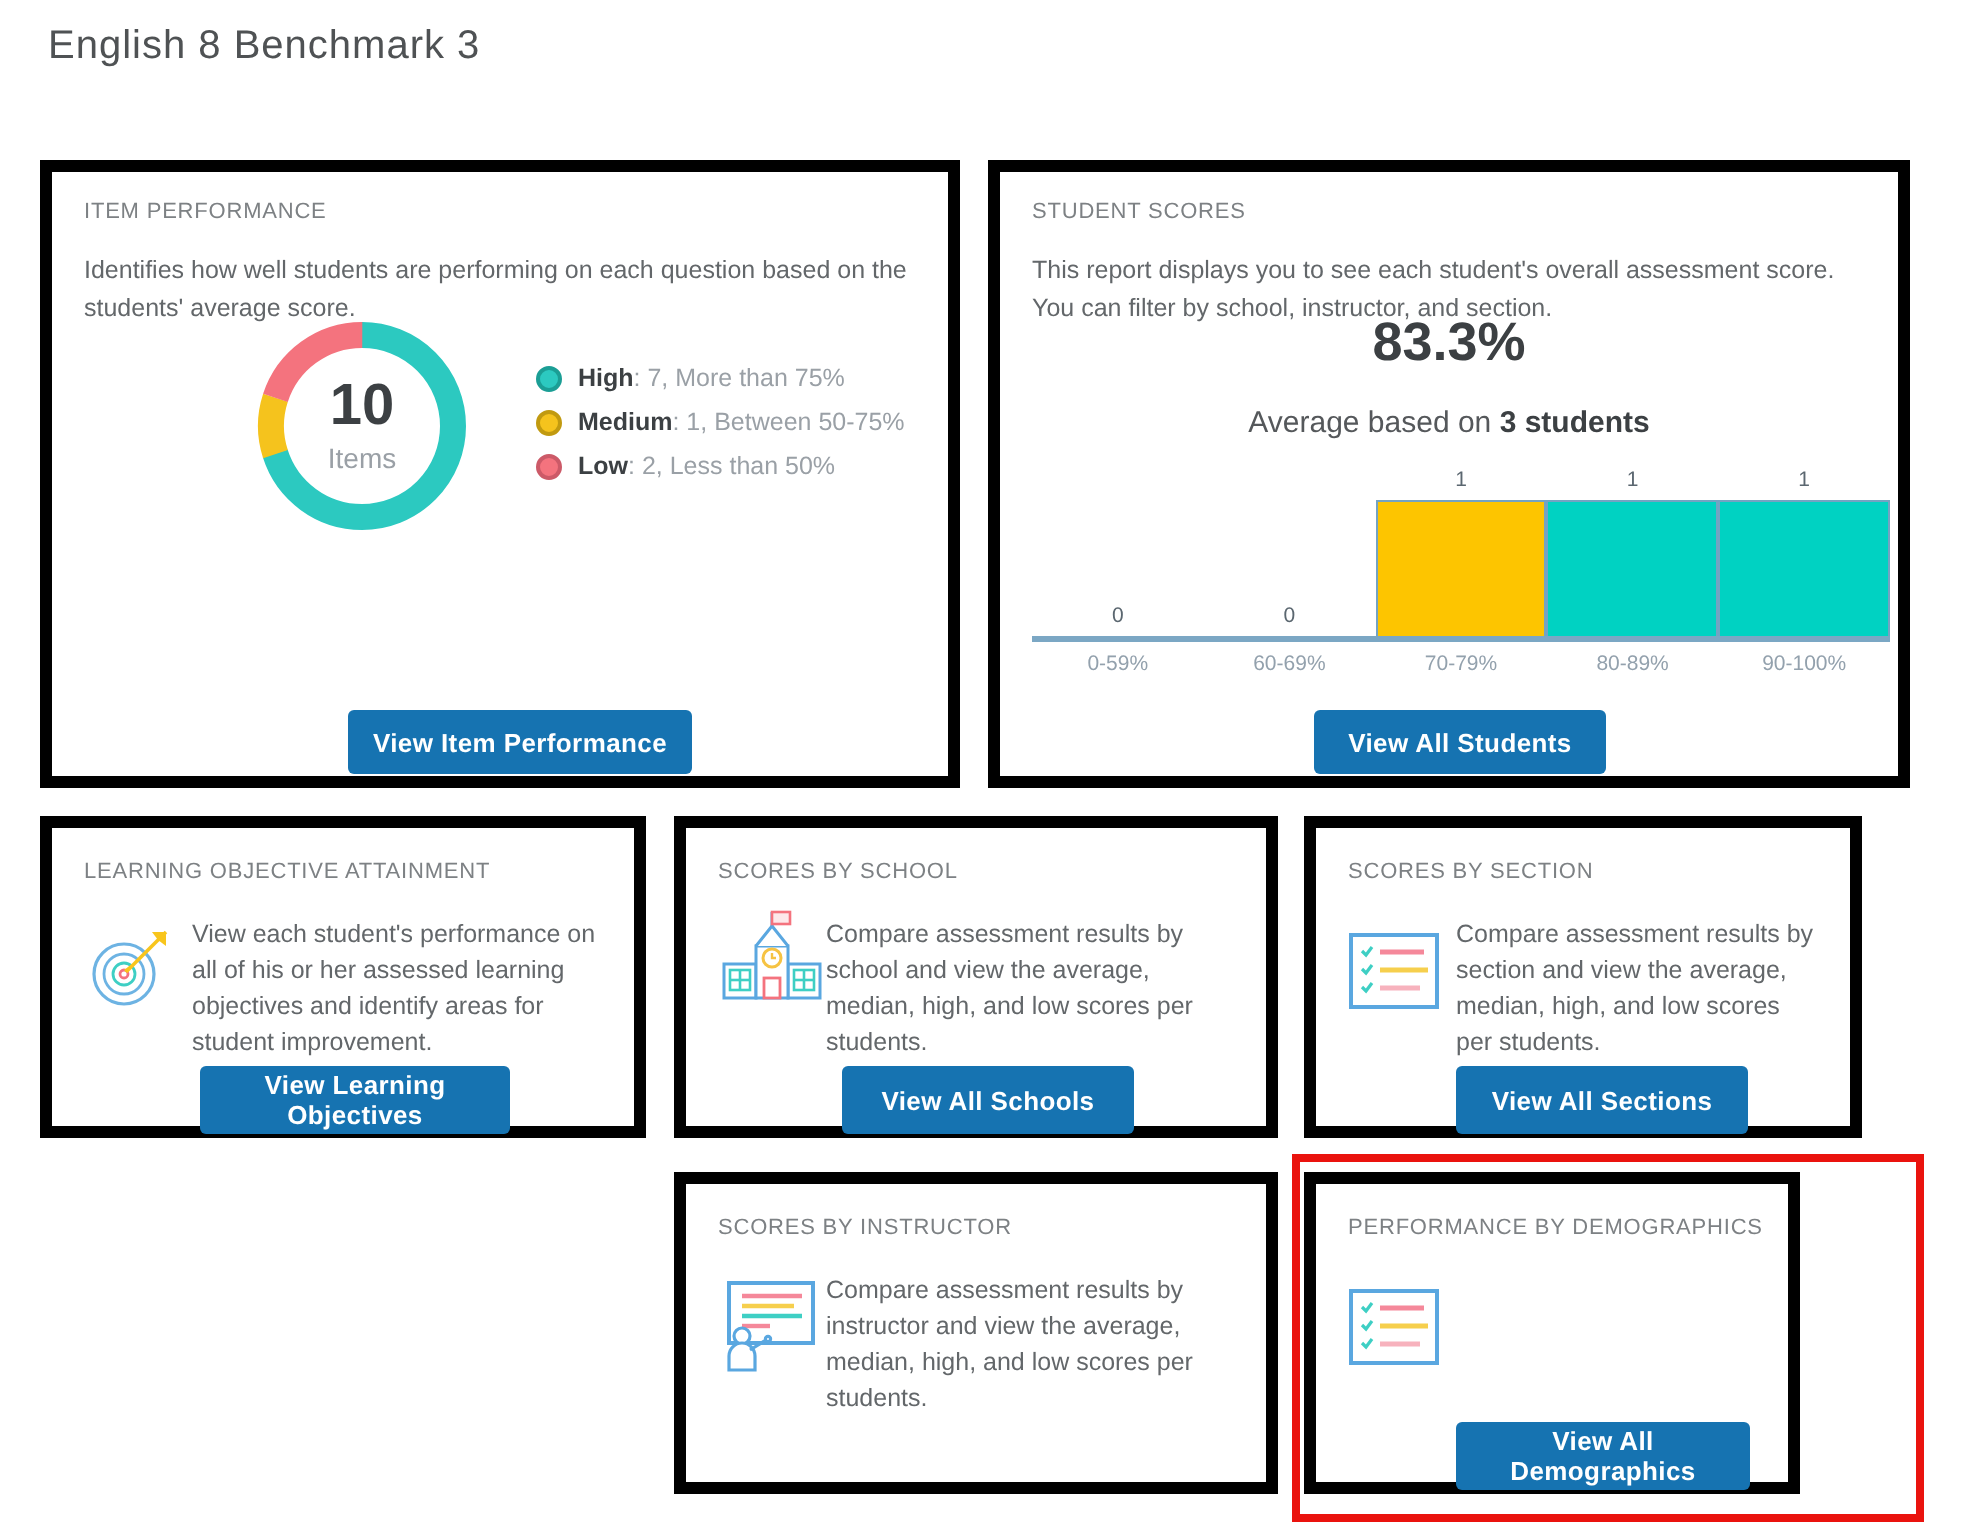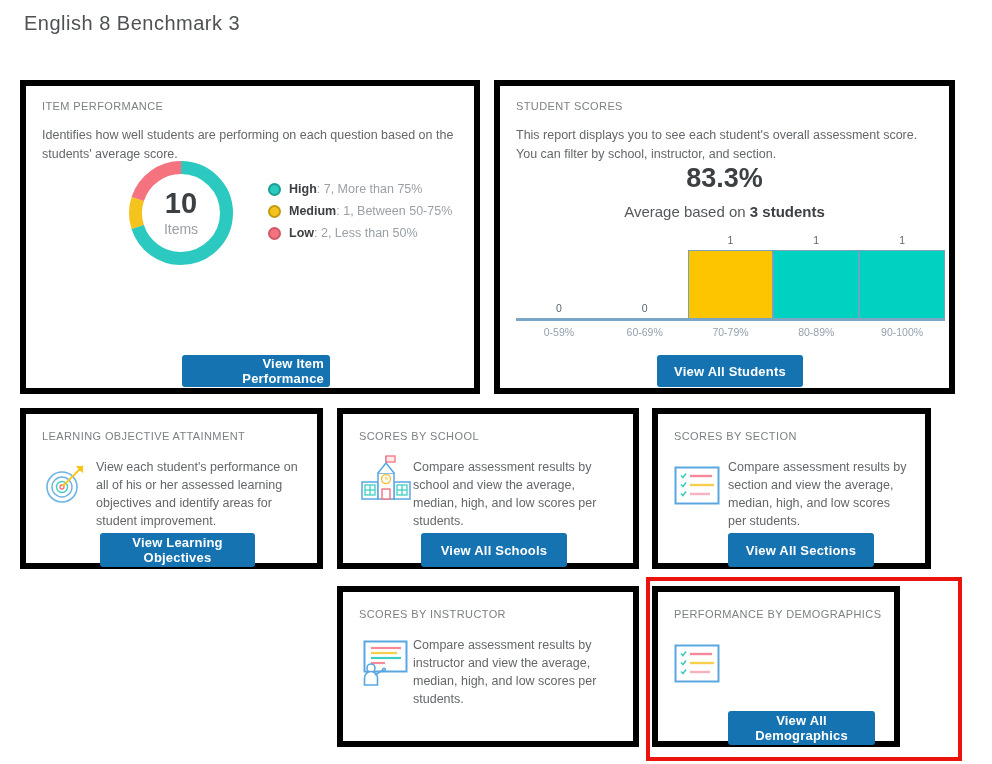--- a/index.html
+++ b/index.html
@@ -36,26 +36,26 @@
   }
   .donut-total { font-size:29px; font-weight:bold; color:#3c4043; line-height:1; }
   .donut-total-label { font-size:14px; color:#9aa0a6; margin-top:3px; }
   .legend { position:absolute; left:242px; top:92px; }
   .legend-row { display:flex; align-items:center; height:22px; font-size:12.5px; }
   .legend-dot {
     width:9px; height:9px; border-radius:50%; border:2px solid; margin-right:8px; flex:none;
   }
   .legend-label { font-weight:bold; color:#3c4043; }
   .legend-rest { color:#9aa0a6; }
-  #btn-item-performance { left:156px; top:269px; width:148px; height:32px;text-align:right; }
+  #btn-item-performance { left:148px; top:269px; width:172px; height:32px; }
   
   #card-student-scores { left:494px; top:80px; width:461px; height:314px; }
   .big-percent {
     position:absolute; left:0; right:0; top:70px; text-align:center;
-    font-size:27px; font-weight:bold; color:#3c4043;margin-top:7px;
+    font-size:27px; font-weight:bold; color:#3c4043;
   }
   .avg-caption {
     position:absolute; left:0; right:0; top:117px; text-align:center;
     font-size:15px; color:#55585b;
   }
   .avg-caption b { color:#3c4043; }
   .chart { position:absolute; left:16px; top:146px; width:429px; }
   .chart-cols { position:relative; height:86px; border-bottom:3px solid #7ba7c4; display:flex; }
   .chart-col { position:relative; width:20%; height:100%; }
   .bar {

